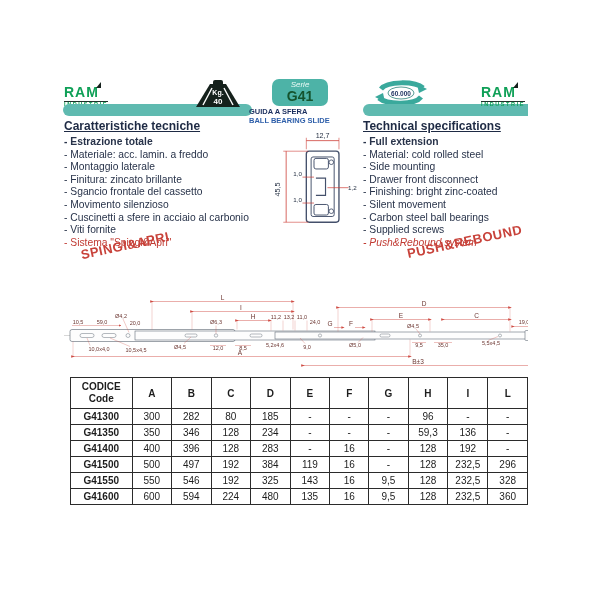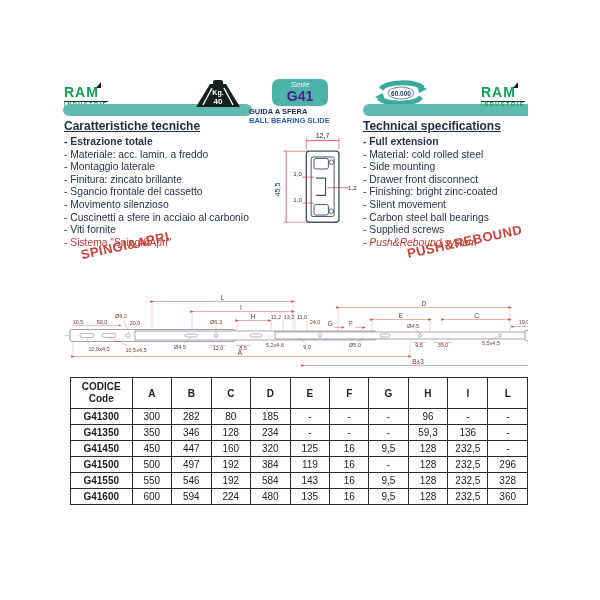--- a/index.html
+++ b/index.html
@@ -20,21 +20,21 @@
   .teal-bar{position:absolute;height:12px;background:#5fbab0;border-radius:6px;}
   .bar-left{left:63px;top:104px;width:189px;}
   .bar-right{left:363px;top:104px;width:174px;}
 
   .kg-badge{position:absolute;left:192px;top:79px;width:52px;height:30px;}
   .cycles-badge{position:absolute;left:371px;top:79px;width:60px;height:28px;}
 
   .serie-badge{position:absolute;left:272px;top:79px;width:56px;height:27px;background:#4db3a7;
                border-radius:7px;text-align:center;padding-top:1px;box-sizing:border-box;}
   .serie-top{display:block;color:#eafaf6;font-size:8px;line-height:9px;font-style:italic;}
-  .serie-code{display:block;color:#4c1d95;font-size:14px;font-weight:bold;line-height:14px;}
+  .serie-code{display:block;color:#14532d;font-size:14px;font-weight:bold;line-height:14px;}
   .subtitles{position:absolute;left:249px;top:108px;width:102px;text-align:left;line-height:1.15;}
   .sub-it{display:block;color:#1b2f5e;font-size:7.5px;font-weight:bold;}
   .sub-en{display:block;color:#2e5faa;font-size:7.5px;font-weight:bold;}
 
   
   .spec-col{position:absolute;top:119px;}
   .spec-col.left{left:64px;width:200px;}
   .spec-col.right{left:363px;width:180px;}
   .spec-title{font-size:12px;font-weight:bold;text-decoration:underline;color:#1e2a44;margin:0 0 3px 0;}
   ul.spec-list{list-style:none;margin:0;padding:0;}
@@ -313,51 +313,51 @@
           <td class="value-cell">128</td>
           <td class="value-cell">234</td>
           <td class="value-cell">-</td>
           <td class="value-cell">-</td>
           <td class="value-cell">-</td>
           <td class="value-cell">59,3</td>
           <td class="value-cell">136</td>
           <td class="value-cell">-</td>
         </tr>
         <tr>
-          <td class="code-cell">G41450</td>
-          <td class="value-cell">450</td>
-          <td class="value-cell">447</td>
-          <td class="value-cell">160</td>
-          <td class="value-cell">320</td>
-          <td class="value-cell">125</td>
+          <td class="code-cell">G41400</td>
+          <td class="value-cell">400</td>
+          <td class="value-cell">396</td>
+          <td class="value-cell">128</td>
+          <td class="value-cell">283</td>
+          <td class="value-cell">-</td>
           <td class="value-cell">16</td>
-          <td class="value-cell">9,5</td>
-          <td class="value-cell">128</td>
-          <td class="value-cell">232,5</td>
+          <td class="value-cell">-</td>
+          <td class="value-cell">128</td>
+          <td class="value-cell">192</td>
           <td class="value-cell">-</td>
         </tr>
         <tr>
           <td class="code-cell">G41500</td>
           <td class="value-cell">500</td>
           <td class="value-cell">497</td>
           <td class="value-cell">192</td>
           <td class="value-cell">384</td>
           <td class="value-cell">119</td>
           <td class="value-cell">16</td>
           <td class="value-cell">-</td>
           <td class="value-cell">128</td>
           <td class="value-cell">232,5</td>
           <td class="value-cell">296</td>
         </tr>
         <tr>
           <td class="code-cell">G41550</td>
           <td class="value-cell">550</td>
           <td class="value-cell">546</td>
           <td class="value-cell">192</td>
-          <td class="value-cell">584</td>
+          <td class="value-cell">325</td>
           <td class="value-cell">143</td>
           <td class="value-cell">16</td>
           <td class="value-cell">9,5</td>
           <td class="value-cell">128</td>
           <td class="value-cell">232,5</td>
           <td class="value-cell">328</td>
         </tr>
         <tr>
           <td class="code-cell">G41600</td>
           <td class="value-cell">600</td>

